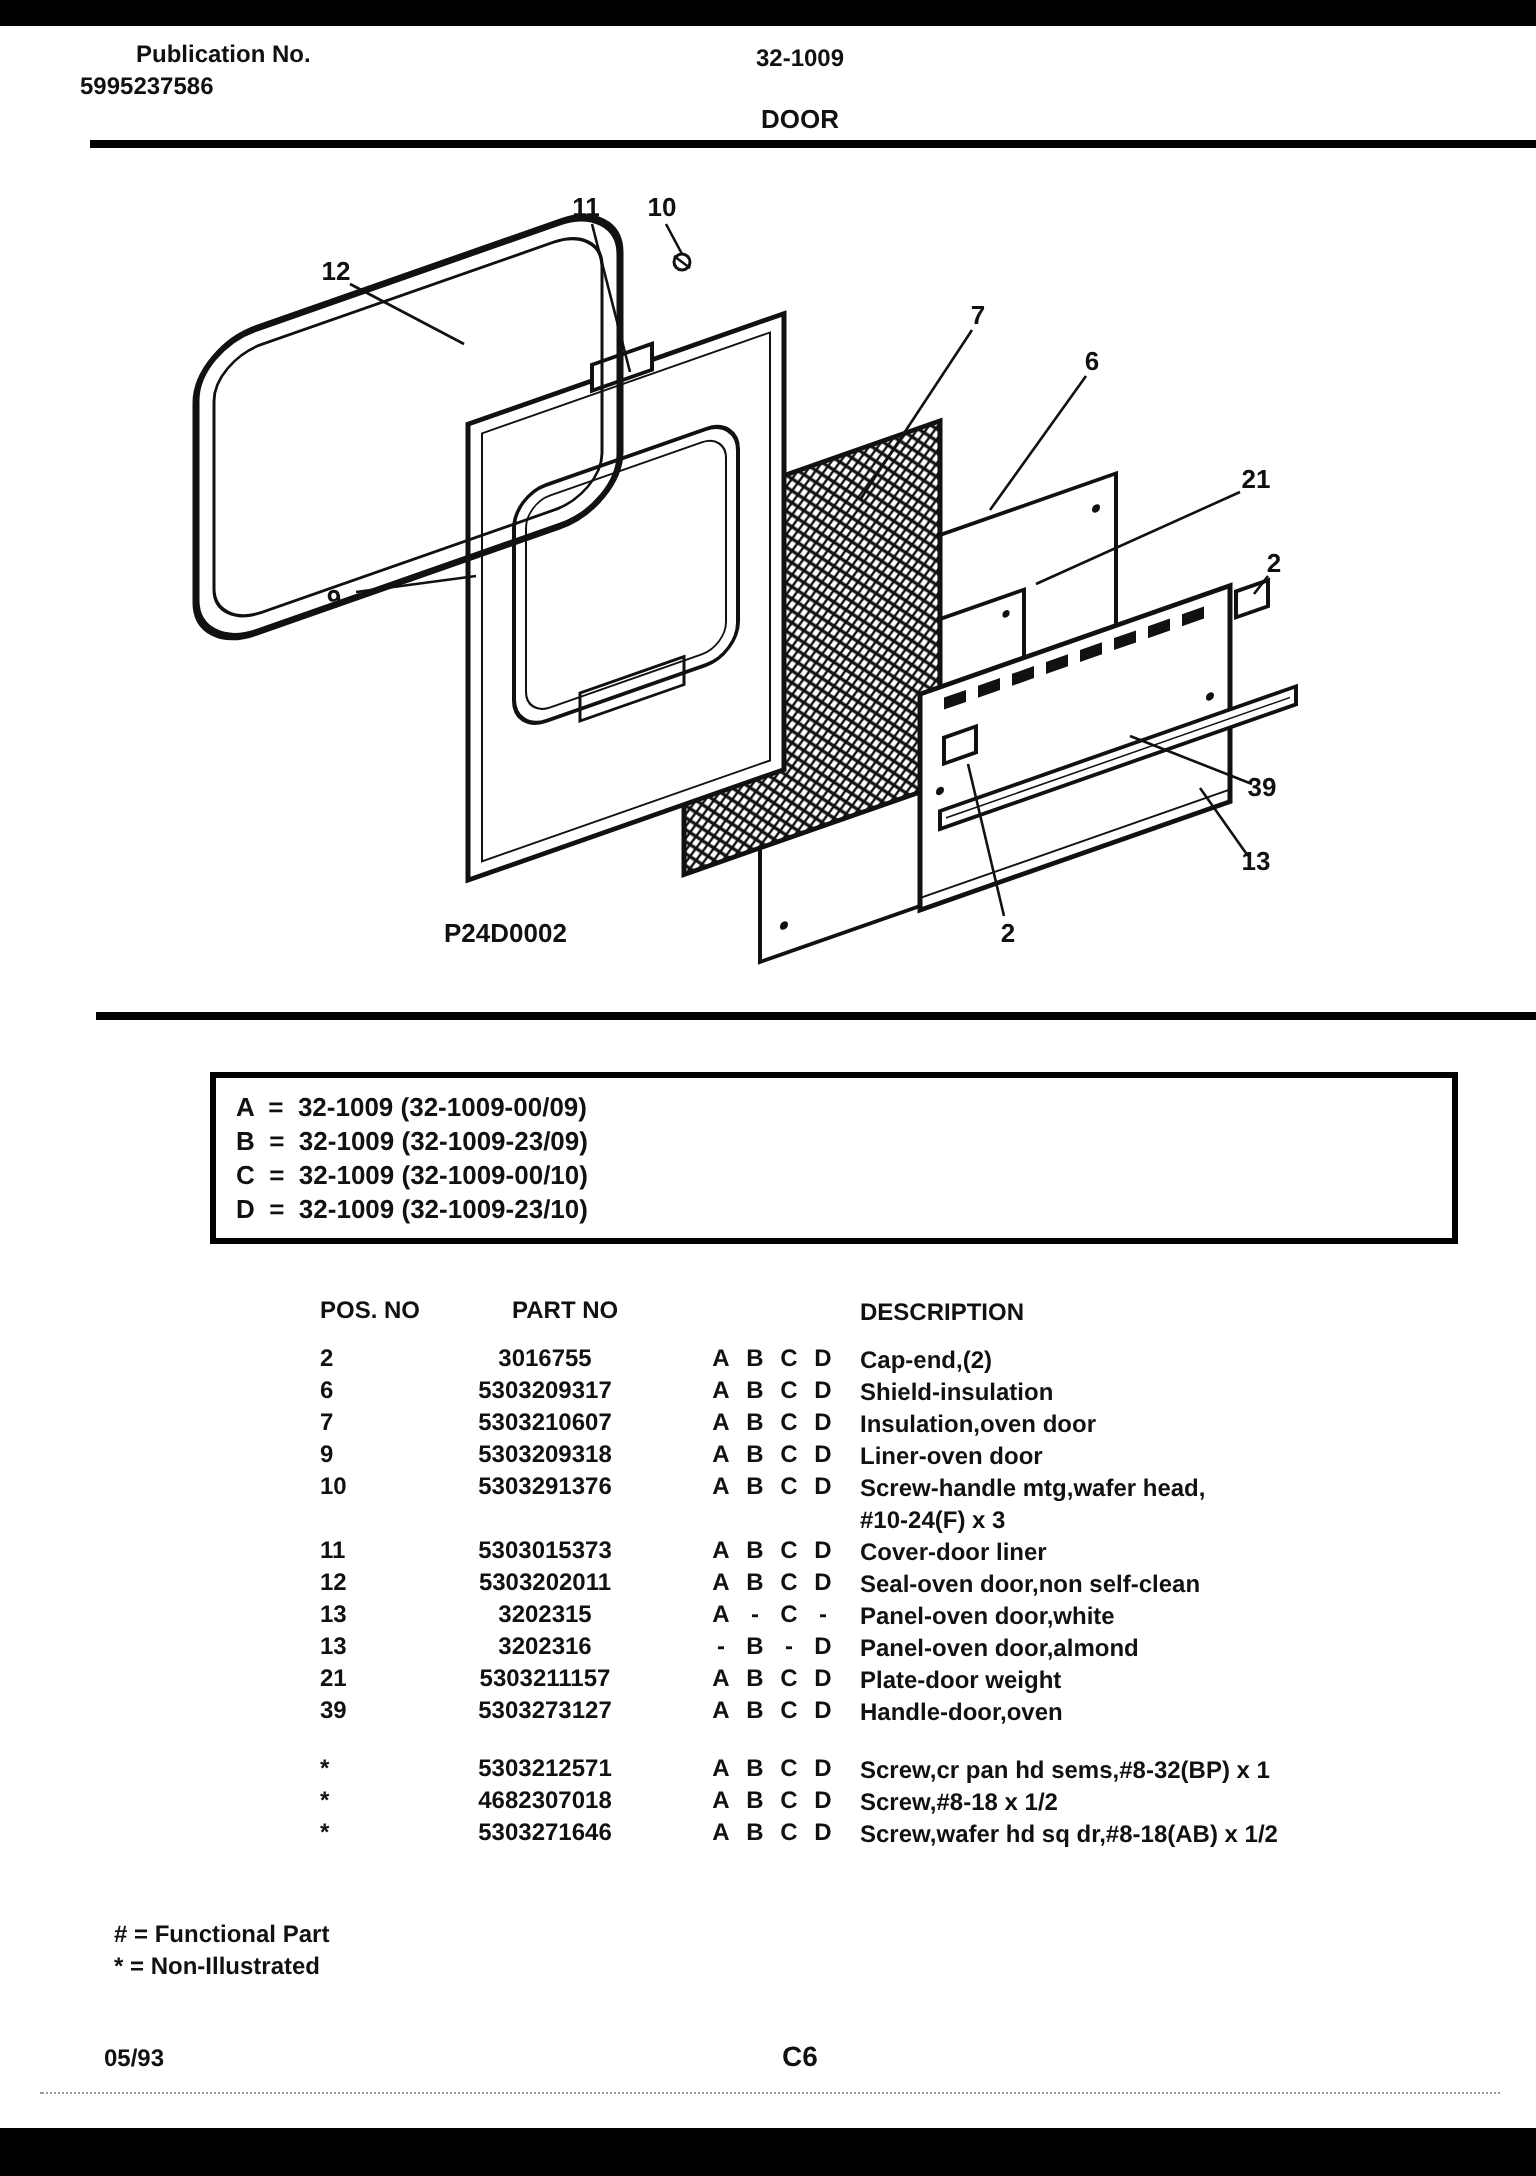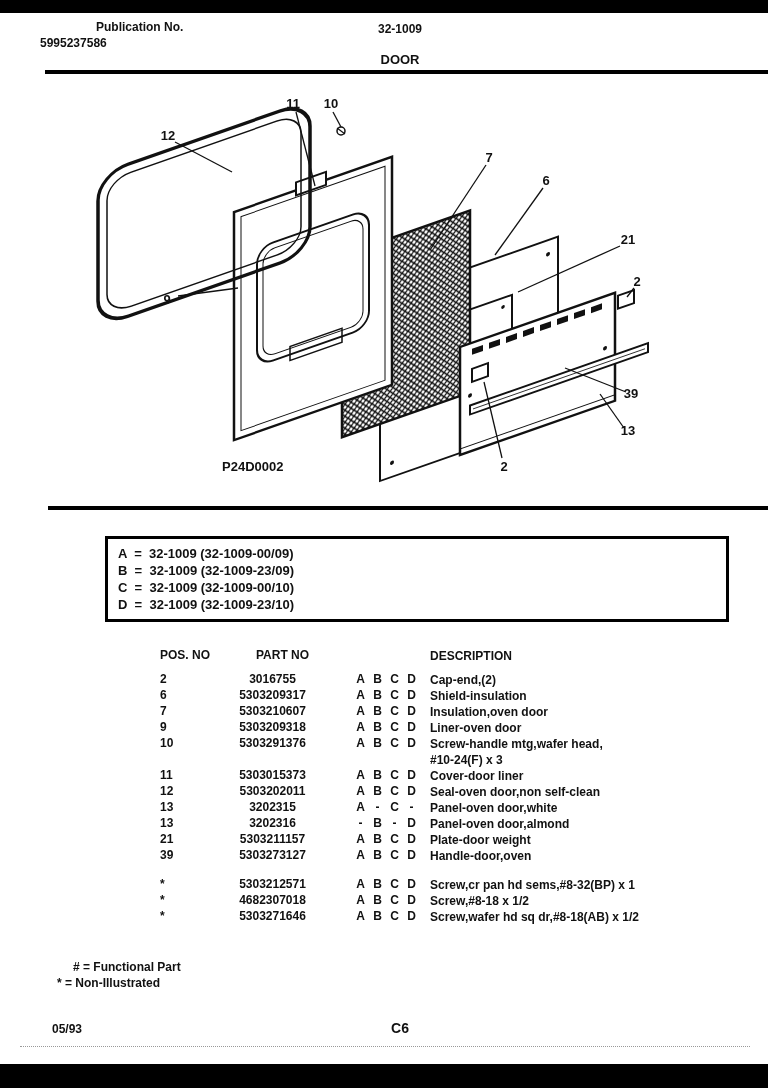--- a/index.html
+++ b/index.html
@@ -30,21 +30,21 @@
   #diagram .code{font-size:13px;font-weight:bold;fill:#111;}
   .dotline{position:absolute;left:20px;width:730px;top:1046px;border-top:1px dotted #999;}
 </style>
 </head>
 <body>
 
 <div id="page">
 
   <div class="bar" style="top:0;height:13px;"></div>
 
-  <div class="abs t12" style="left:56px;top:20px;padding-left:40px;">Publication No.</div>
+  <div class="abs t12" style="left:28px;top:20px;padding-left:40px;">Publication No.</div>
   <div class="abs t12" style="left:40px;top:36px;">5995237586</div>
   <div class="abs t12 center" style="top:22px;">32-1009</div>
   <div class="abs t13 center" style="top:52px;">DOOR</div>
   <div class="rule" style="left:45px;right:0;top:70px;"></div>
 
   <svg id="diagram" width="768" height="425" viewBox="0 80 768 425">
     <defs>
       <pattern id="hatch" width="6" height="6" patternUnits="userSpaceOnUse">
         <rect width="6" height="6" fill="#ffffff"></rect>
         <path d="M0,0 L6,6 M6,0 L0,6" stroke="#111" stroke-width="1.4"></path>
@@ -243,21 +243,21 @@
       <span class="c-desc">Screw,#8-18 x 1/2</span>
     </div>
     <div class="trow" style="top:909px;">
       <span class="c-pos">*</span>
       <span class="c-part">5303271646</span>
       <span class="c-models"><span class="m">A</span><span class="m">B</span><span class="m">C</span><span class="m">D</span></span>
       <span class="c-desc">Screw,wafer hd sq dr,#8-18(AB) x 1/2</span>
     </div>
   </div>
 
-  <div class="abs t12" style="left:57px;top:960px;margin-left:16px;"># = Functional Part</div>
+  <div class="abs t12" style="left:57px;top:960px;"># = Functional Part</div>
   <div class="abs t12" style="left:57px;top:976px;">* = Non-Illustrated</div>
 
   <div class="abs t12" style="left:52px;top:1022px;">05/93</div>
   <div class="abs center" style="top:1020px;font-size:14px;font-weight:bold;">C6</div>
   <div class="dotline"></div>
   <div class="bar" style="top:1064px;height:24px;"></div>
 
 </div>
 
 </body></html>

